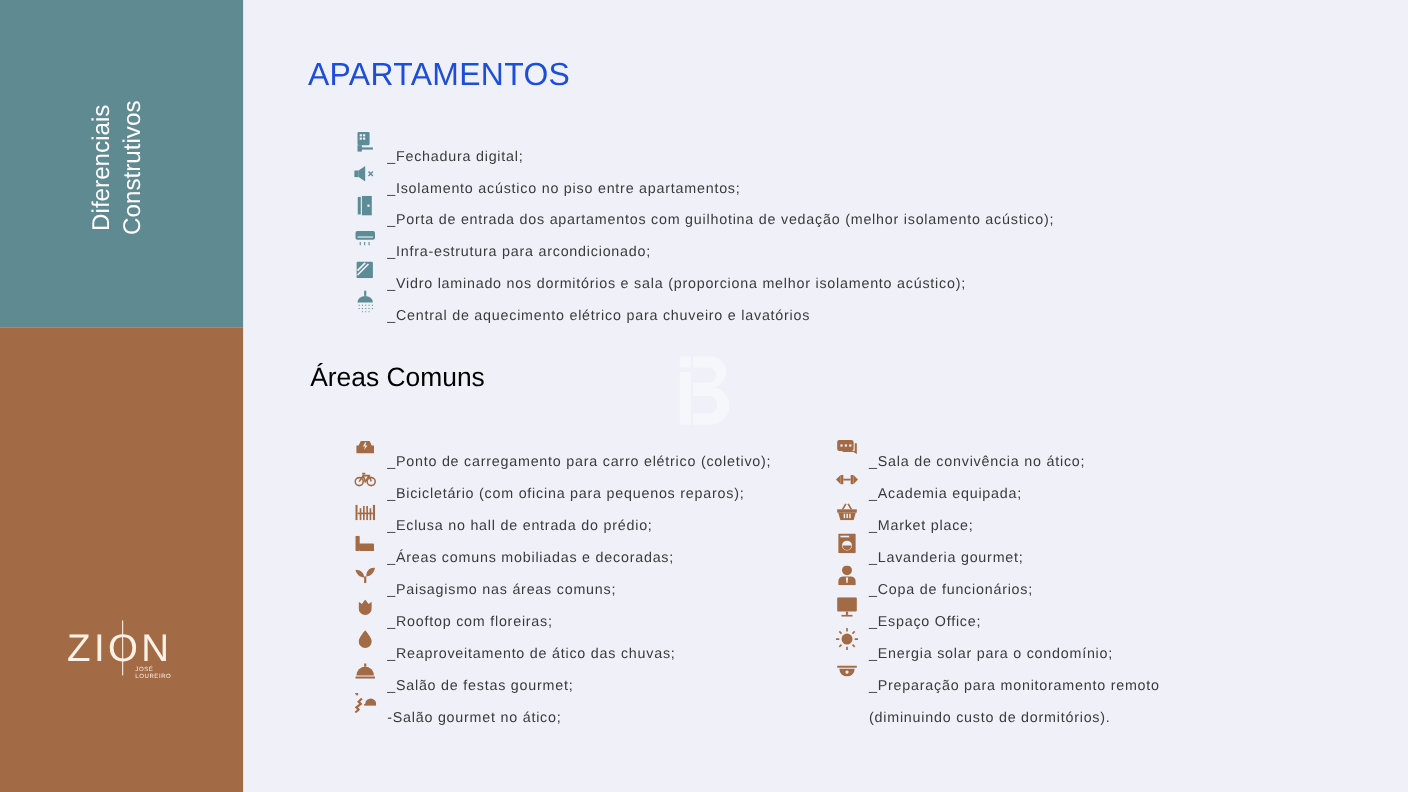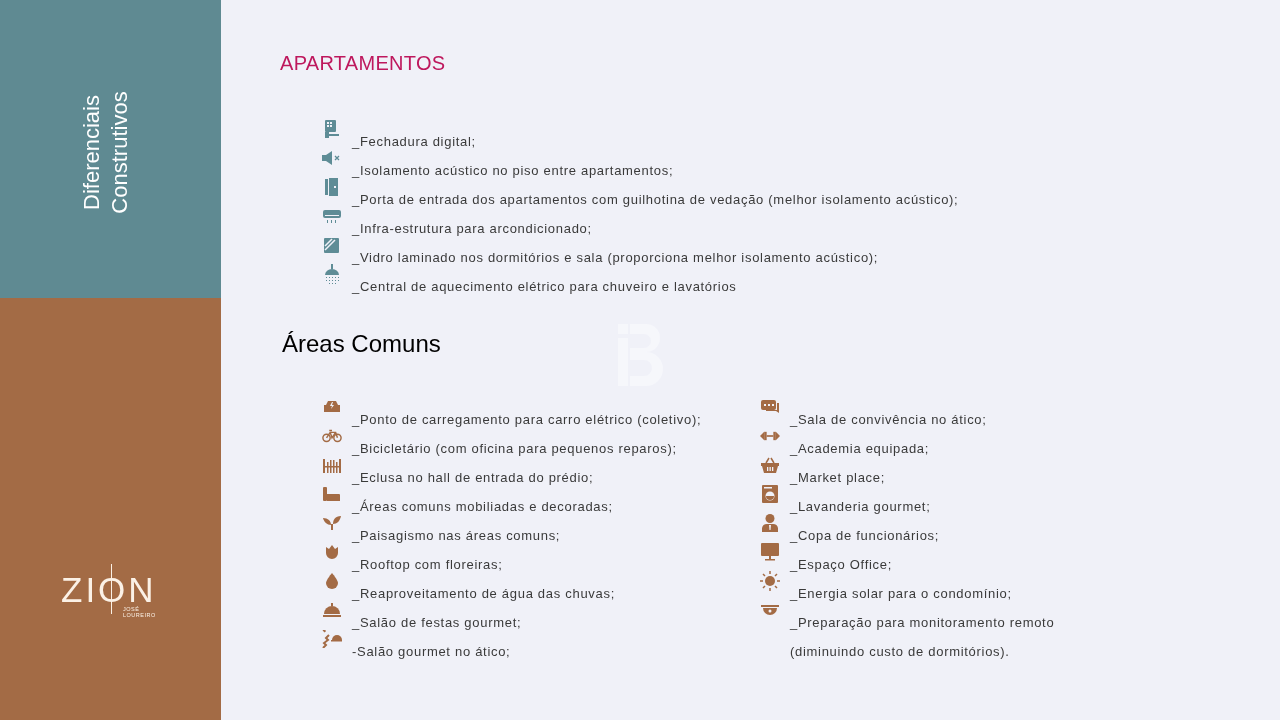--- a/index.html
+++ b/index.html
@@ -18,21 +18,21 @@
       position: absolute; left: 0; top: 145px;
       transform: rotate(-90deg); transform-origin: 0 0;
       width: 145px; color: #ffffff; font-size: 22px; line-height: 28px;
       text-align: center;
     }
     .logo { position: absolute; left: 61px; top: 564px; width: 110px; height: 60px; }
     .logo-word { position: absolute; left: 0; top: 6px; color: #fbf1e6; font-size: 35px; letter-spacing: 3px; font-weight: normal; line-height: 40px; }
     .logo-bar { position: absolute; left: 50px; top: 0; width: 1px; height: 50px; background: #fbf1e6; }
     .logo-sub { position: absolute; left: 62px; top: 42px; color: #fbf1e6; font-size: 5.5px; line-height: 6px; letter-spacing: 0.5px; }
 
-    .h-apartments { position: absolute; left: 280px; top: 52px; font-size: 20px; color: #be185d; letter-spacing: 0.3px; }
+    .h-apartments { position: absolute; left: 280px; top: 52px; font-size: 29px; color: #1d4ed8; letter-spacing: 0.3px; }
     .h-areas { position: absolute; left: 282px; top: 330px; font-size: 24px; color: #000000; }
 
     .list { position: absolute; margin: 0; padding: 0; list-style: none; }
     .list li { position: relative; height: 29px; }
     .list .icon { position: absolute; left: 0; top: 2px; width: 20px; height: 20px; display: flex; align-items: center; justify-content: center; }
     .list .txt { position: absolute; left: 30px; top: 1px; font-size: 13px; color: #3a3a3a; letter-spacing: 0.7px; white-space: nowrap; margin-top: 16px; }
     .apt-list { left: 322px; top: 117px; }
     .apt-list .icon svg { fill: #5e8c96; }
     .areas-left { left: 322px; top: 395px; }
     .areas-right { left: 760px; top: 395px; }
@@ -216,21 +216,21 @@
         </svg>
     </span>
     <span class="txt">_Rooftop com floreiras;</span>
   </li>
   <li>
     <span class="icon">
       <svg width="12" height="16" viewBox="0 0 12 16">
           <path d="M6 0 C6 0 0 7 0 10 A6 6 0 0 0 12 10 C12 7 6 0 6 0 Z"></path>
         </svg>
     </span>
-    <span class="txt">_Reaproveitamento de água das chuvas;</span>
+    <span class="txt">_Reaproveitamento de ático das chuvas;</span>
   </li>
   <li>
     <span class="icon">
       <svg width="18" height="14" viewBox="0 0 18 14">
           <rect x="8" y="0" width="2" height="3"></rect>
           <path d="M1 11 A8 8 0 0 1 17 11 Z"></path>
           <rect x="0" y="12" width="18" height="2"></rect>
         </svg>
     </span>
     <span class="txt">_Salão de festas gourmet;</span>

